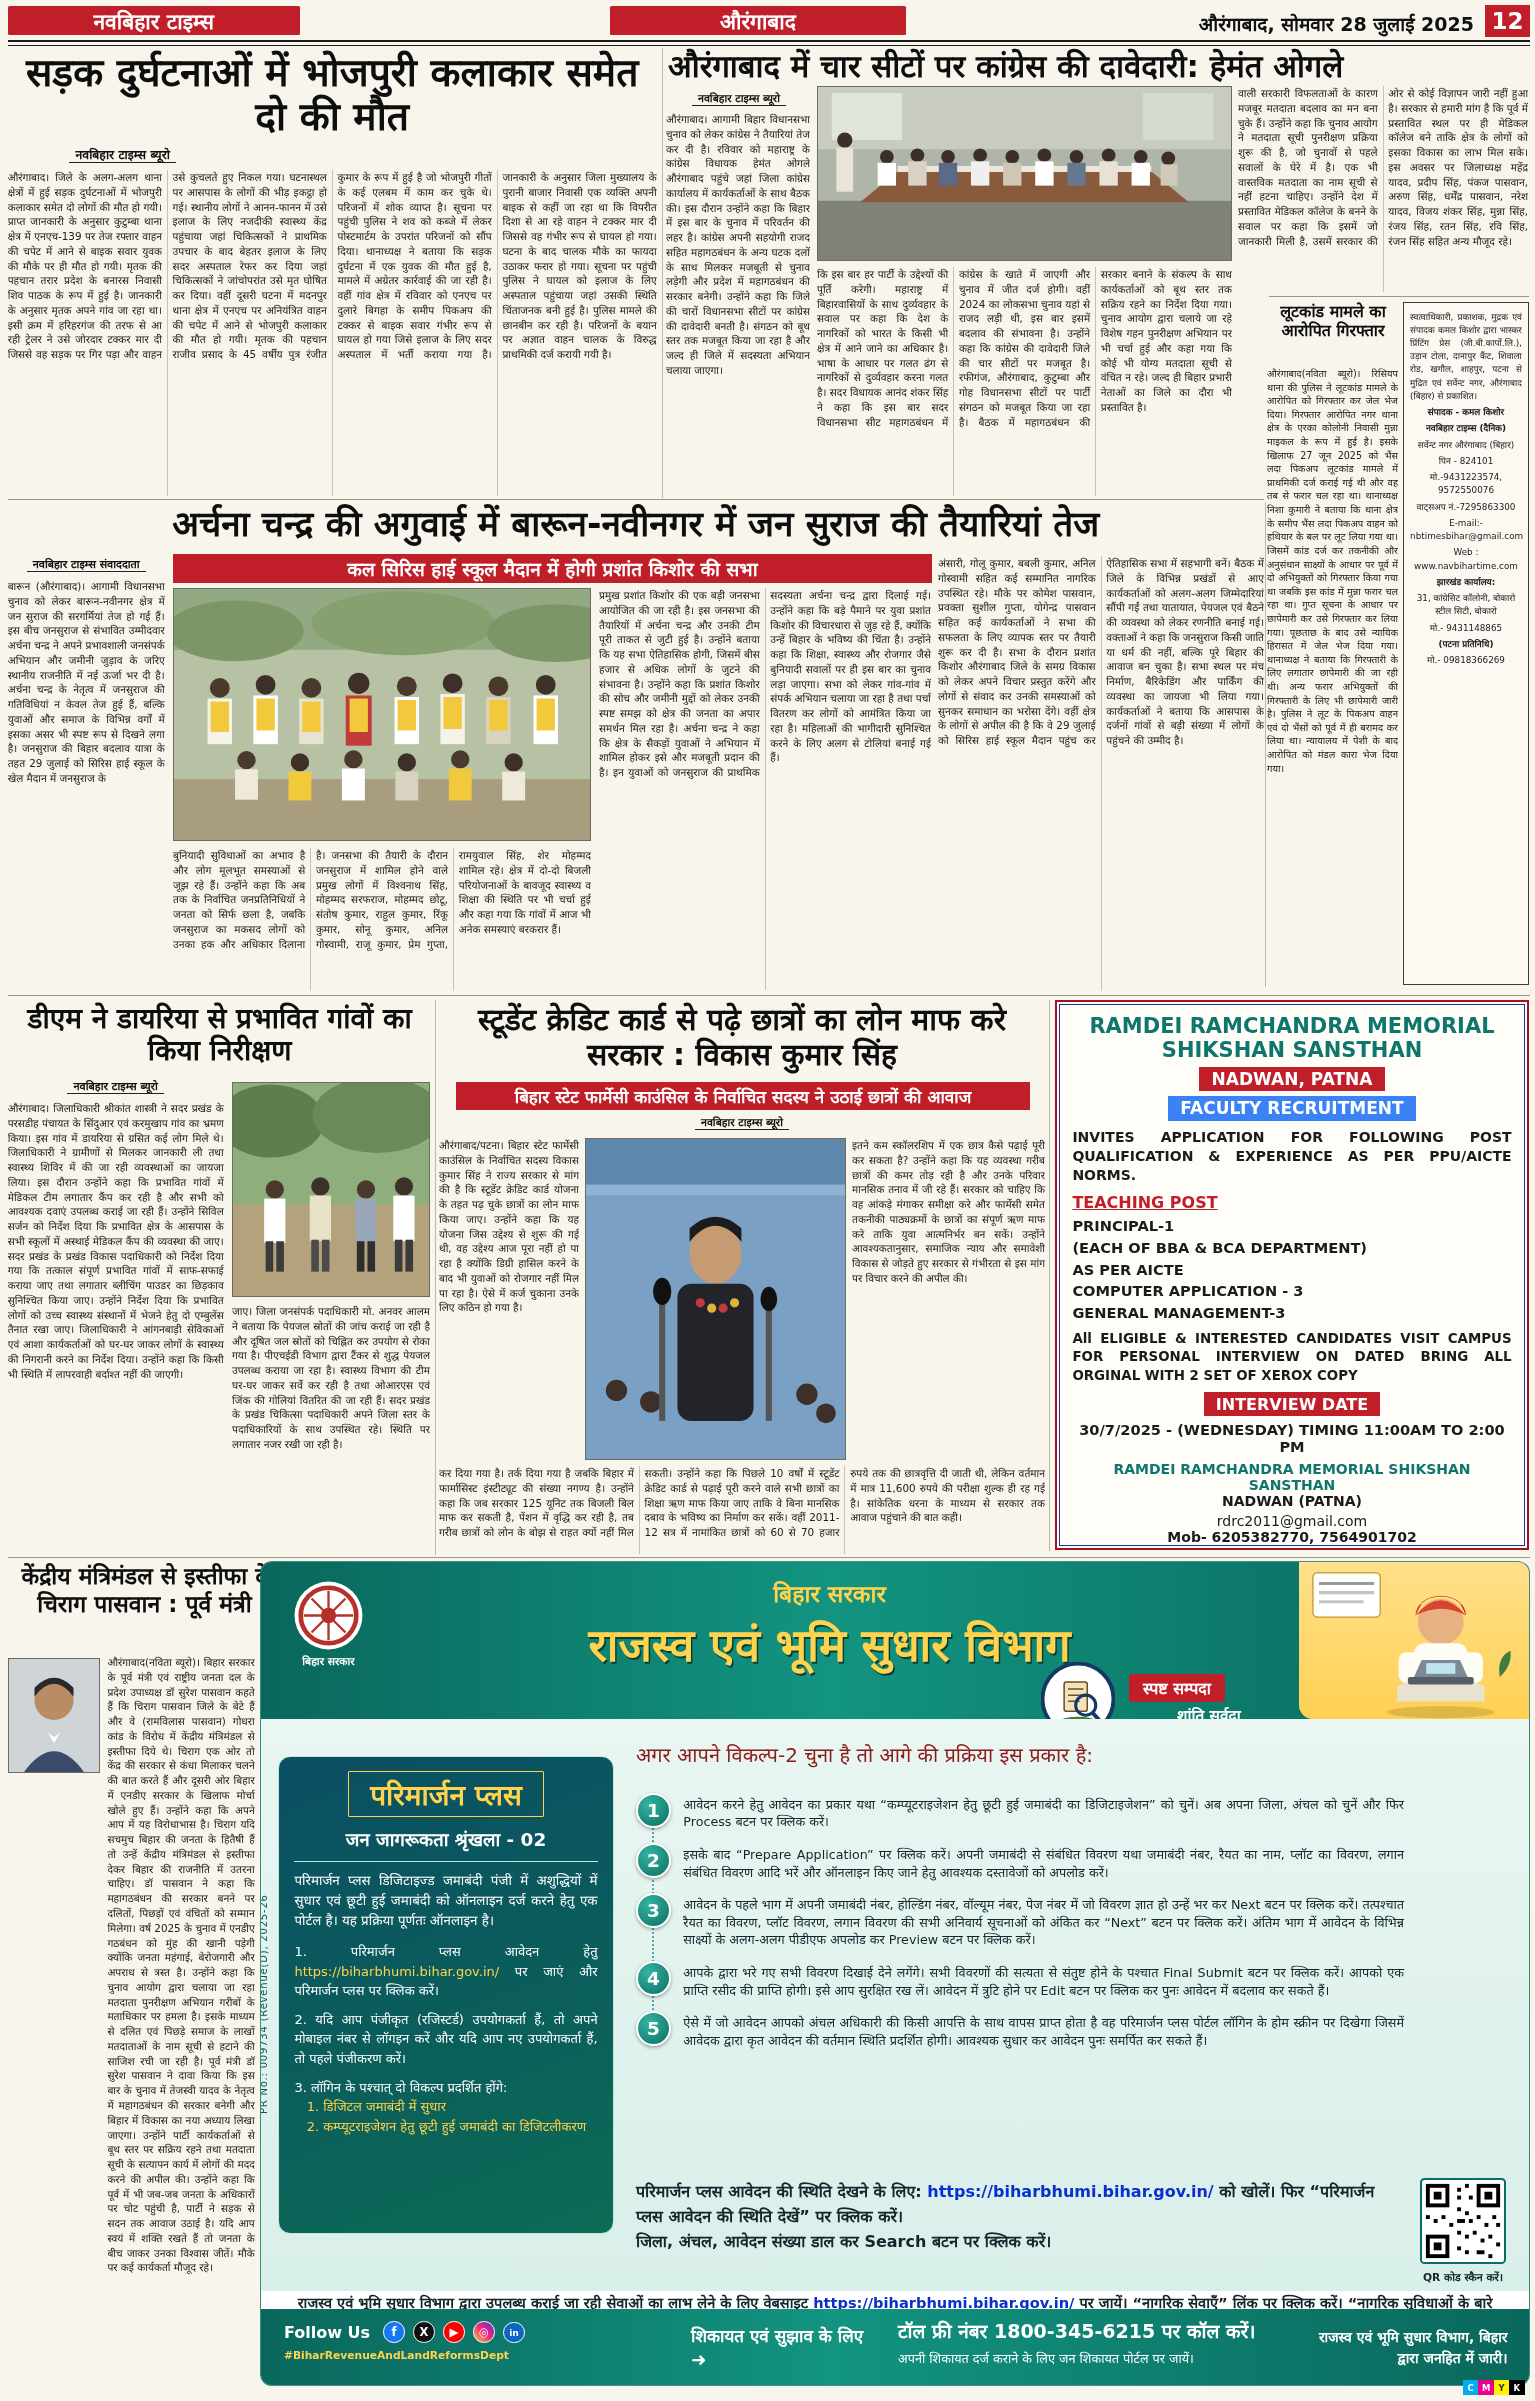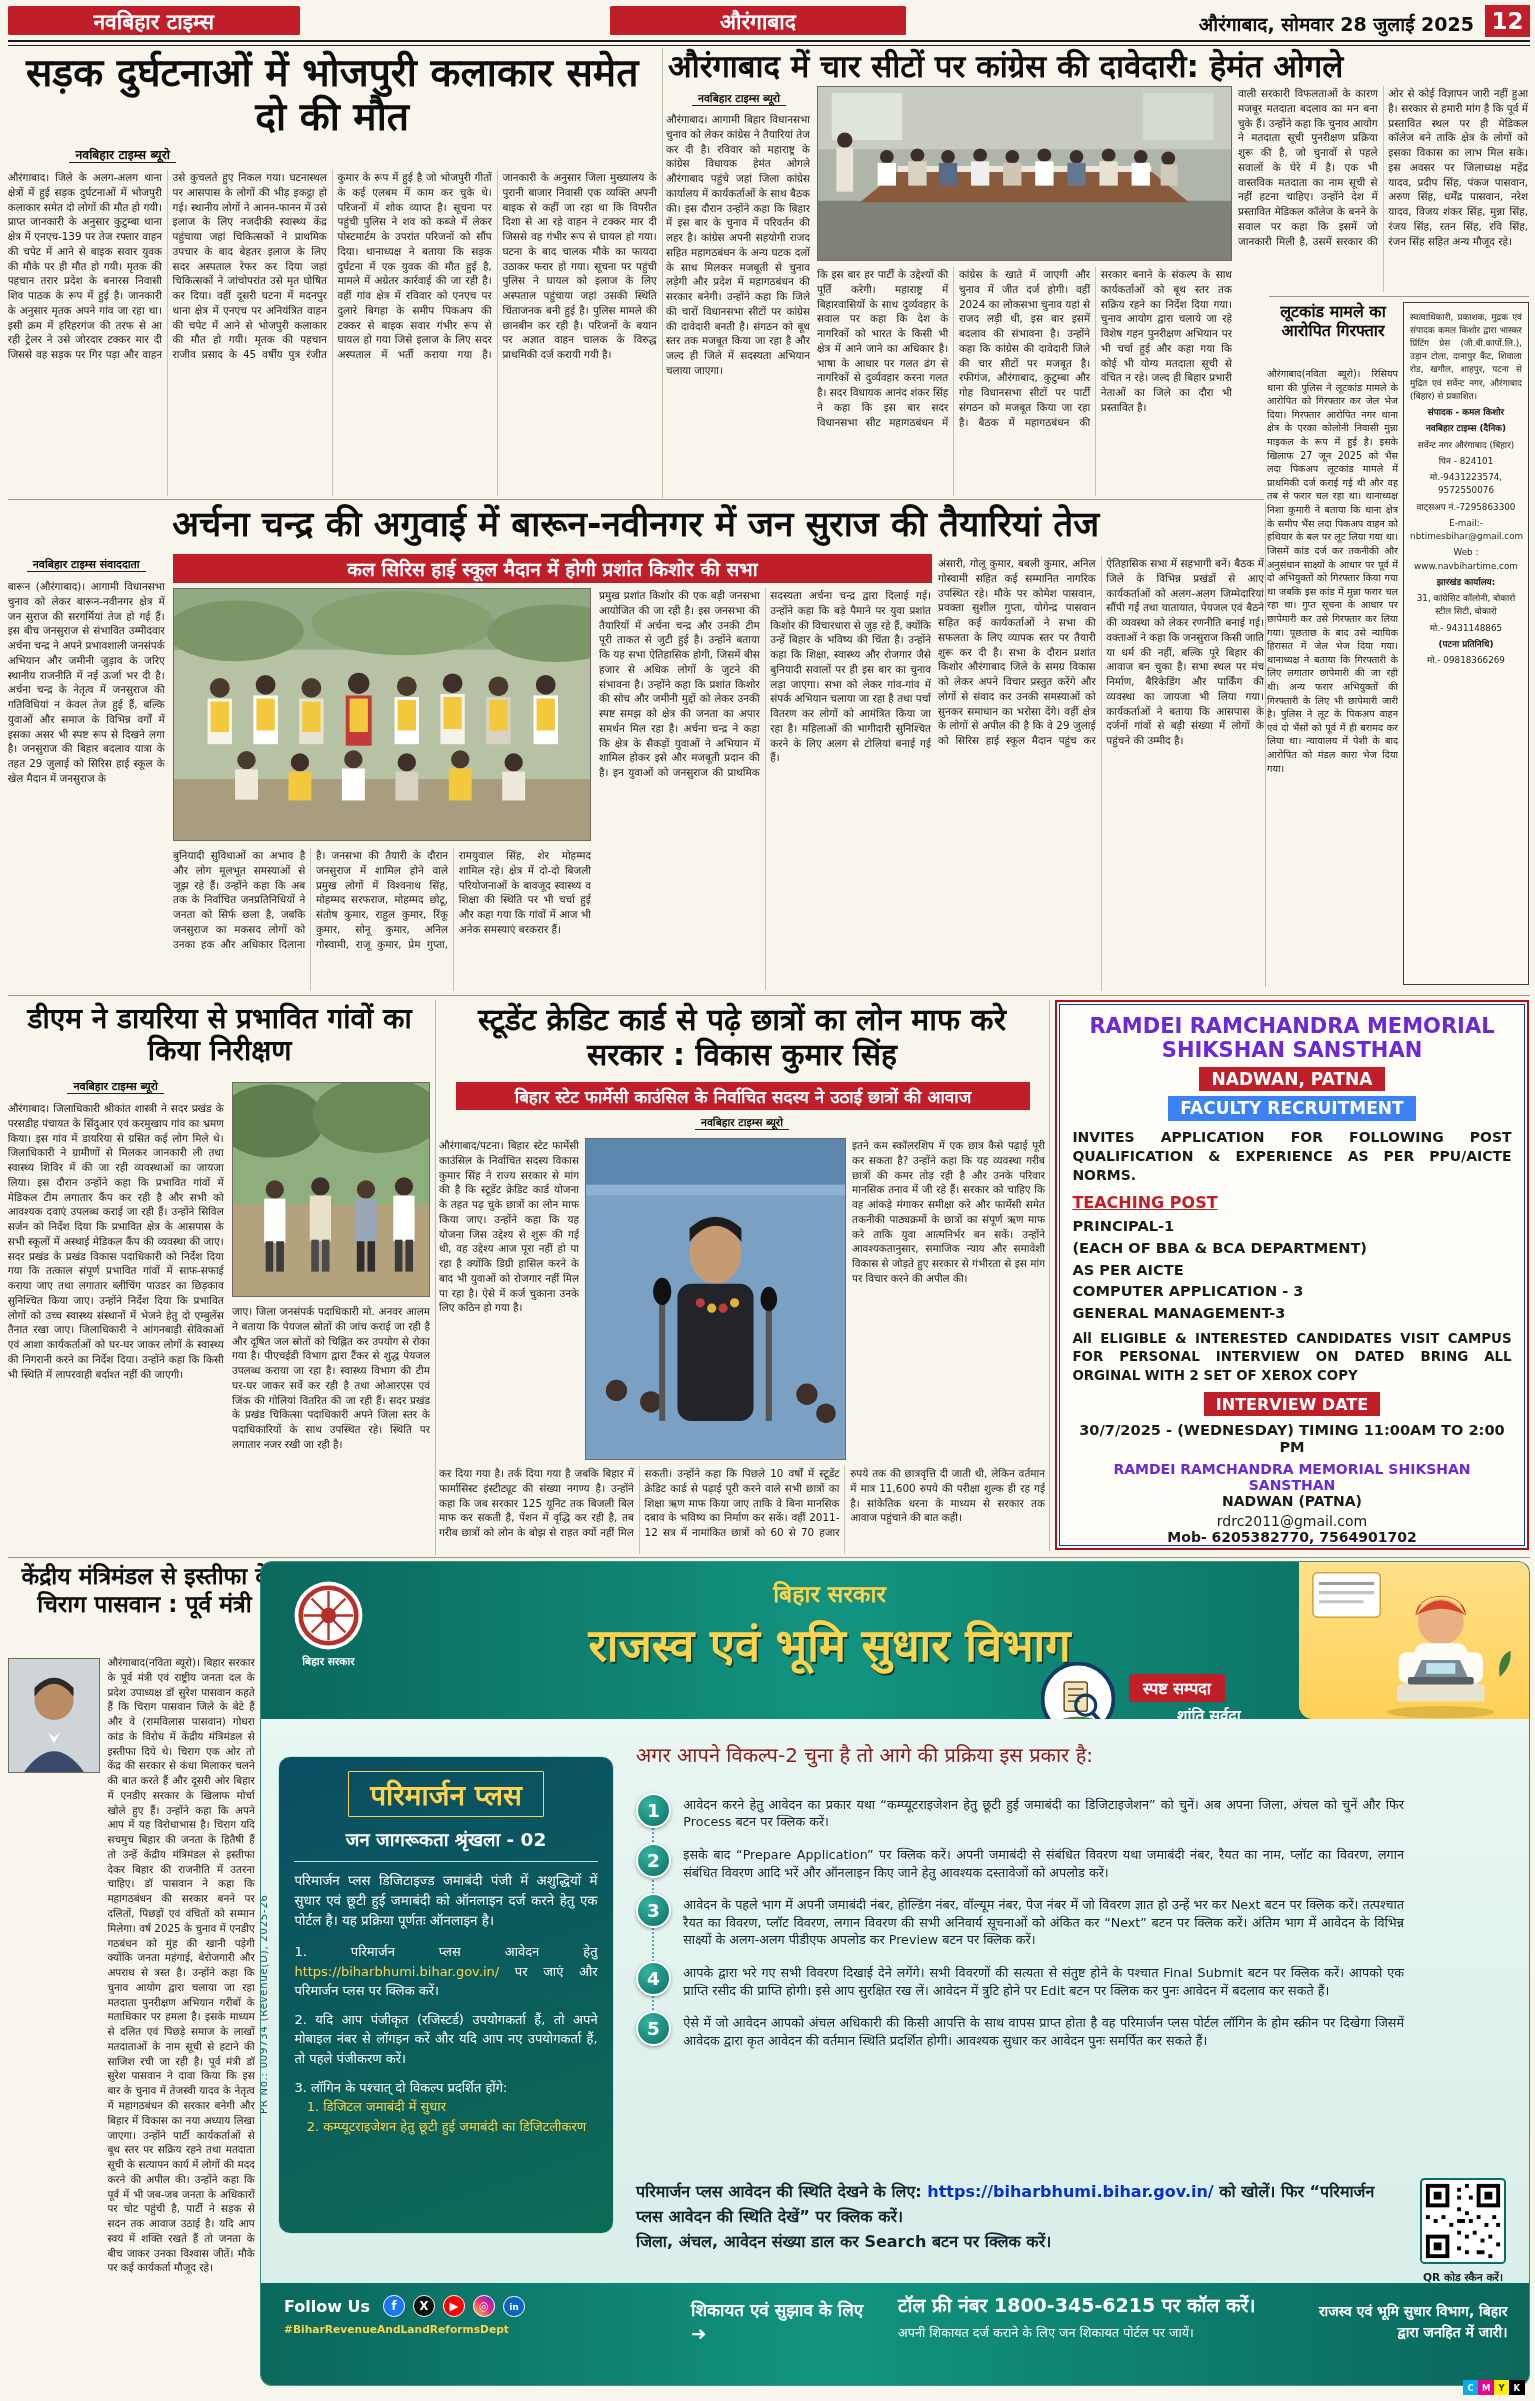--- a/index.html
+++ b/index.html
@@ -18,31 +18,31 @@
   .vrule{position:absolute;width:0.8px;background:#bdb7a6}
   .hrule{position:absolute;height:0.8px;background:#9d9786}
   .photo{position:absolute;border:0.8px solid #6f6a5e;overflow:hidden;background:#9aa394}
   .photo svg{display:block;width:100%;height:100%}
   .mast-band{background:#c01f2a;color:#fff;font-weight:700;font-size:21px;display:flex;align-items:center;justify-content:center;border-radius:1.5px}
   .imprint{border:1.9px solid #3c3c3c;background:#fbf9f2;font-size:8.8px;line-height:1.5;padding:7.7px 6.1px;text-align:center}
   .imprint .just{text-align:justify}
   .imprint div{margin-bottom:3.1px}
   
   .ramdei{border:2.3px solid #a31220;outline:0.8px solid #1433a8;outline-offset:-5.4px;background:#fffdf7;padding:12.3px 15.4px;text-align:center}
-  .ramdei .blue{color:#6d28d9;font-weight:700}
+  .ramdei .blue{color:#0f766e;font-weight:700}
   .ramdei .band{display:inline-block;padding:2.3px 12.3px;font-weight:700;color:#fff}
   
   .land{border-radius:10.7px;overflow:hidden;box-shadow:0 0 0 0.8px #0b6e63}
   .land-head{position:absolute;left:0;top:0;right:0;height:157px;background:linear-gradient(90deg,#0a675c,#129480 45%,#0a675c)}
   .land-body{position:absolute;left:0;top:157px;right:0;height:572px;background:linear-gradient(180deg,#e9f6f2,#d9efe9)}
   .land-card{position:absolute;background:linear-gradient(160deg,#0a4e63,#0c6b55);border:1.5px solid #bfe8dd;border-radius:12.3px;color:#fff;padding:14px 15.4px}
   .step-circle{width:35px;height:35px;border-radius:50%;background:radial-gradient(circle at 35% 30%,#35b3a2,#0b6e63);border:2.3px solid #fff;box-shadow:0 1.5px 3.8px rgba(0,0,0,.35);color:#fff;font-weight:700;font-size:18.4px;display:flex;align-items:center;justify-content:center;flex:0 0 35px}
   .step-row{display:flex;gap:12.3px;margin-bottom:11.5px;align-items:flex-start;position:relative;z-index:2}
   .step-text{font-size:12.7px;line-height:1.4;color:#12262b;text-align:justify;padding-top:3.1px}
-  .land-foot{position:absolute;left:0;right:0;bottom:0;height:102px;background:linear-gradient(90deg,#0a675c,#129480 45%,#0a675c);color:#fff}
+  .land-foot{position:absolute;left:0;right:0;bottom:0;height:76px;background:linear-gradient(90deg,#0a675c,#129480 45%,#0a675c);color:#fff}
   .soc{width:21.5px;height:21.5px;border-radius:50%;color:#fff;font-weight:700;font-size:11.5px;display:inline-flex;align-items:center;justify-content:center;margin-right:4.6px;border:1.2px solid #fff}
   .linkblue{color:#0a2fd0;font-weight:700}
   .yellow{color:#ffd34d}
 </style>
 </head>
 <body>
 
 <div class="abs mast-band" style="left:7.7px;top:6.1px;width:292px;height:29px">
     <span>नवबिहार टाइम्स</span>
   </div>

